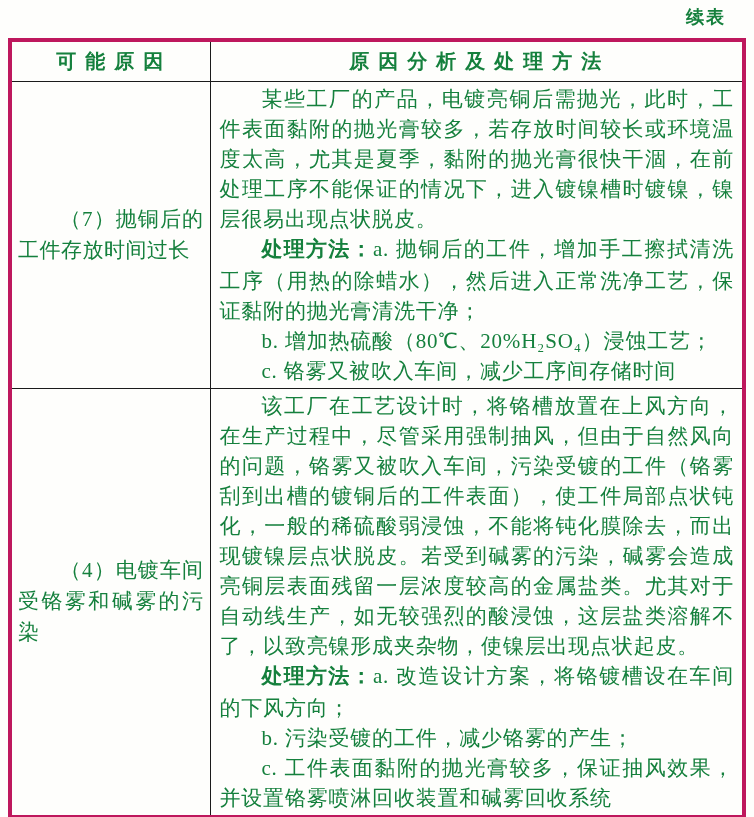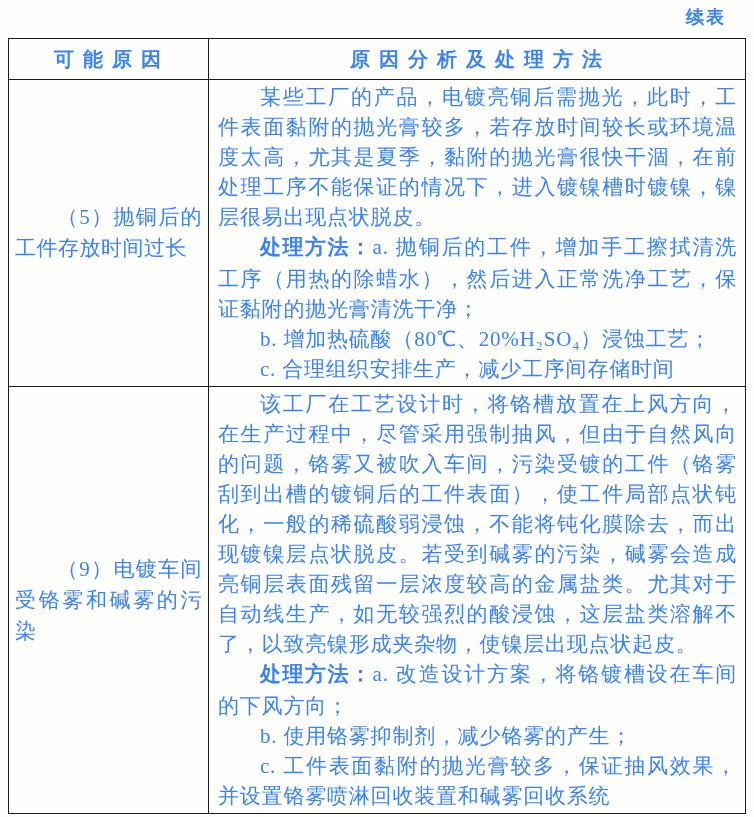--- a/index.html
+++ b/index.html
@@ -1,39 +1,39 @@
 <!DOCTYPE html>
 <html><head>
 <meta charset="utf-8">
 <style>
   html,body{margin:0;padding:0;background:#ffffff;}
   .page{
     position:relative;
     width:754px;height:817px;
     background:#fefefc;
-    color:#3b82f6;
+    color:#15803d;
     font-family:"Liberation Serif", serif;
     box-sizing:border-box;
     overflow:hidden;
   }
   .continued-label{
     position:absolute;
     top:5px;right:28px;
     font-family:"Liberation Sans", sans-serif;
     font-size:18px;
     font-weight:bold;
     letter-spacing:2px;
   }
   table.ttable{
     position:absolute;
     left:8px;top:38px;
     width:738px;
     table-layout:fixed;
     border-collapse:collapse;
-    border:1px solid #be185d;
+    border:4px solid #be185d;
   }
   col.col-cause{width:200px;}
   .ttable th,.ttable td{
     border:1.7px solid #1b1b1b;
     box-sizing:border-box;
   }
   .ttable th{
     height:41px;
     font-size:20px;
     font-weight:bold;
@@ -89,38 +89,38 @@
     <thead>
       <tr>
         <th>可 能 原 因</th>
         <th>原 因 分 析 及 处 理 方 法</th>
       </tr>
     </thead>
     <tbody>
 
       <tr class="row-5">
         <td class="cause-cell">
-          <p class="cause-text">（5）抛铜后的工件存放时间过长</p>
+          <p class="cause-text">（7）抛铜后的工件存放时间过长</p>
         </td>
         <td class="analysis-cell">
           <p class="para">某些工厂的产品，电镀亮铜后需抛光，此时，工件表面黏附的抛光膏较多，若存放时间较长或环境温度太高，尤其是夏季，黏附的抛光膏很快干涸，在前处理工序不能保证的情况下，进入镀镍槽时镀镍，镍层很易出现点状脱皮。</p>
           <p class="para"><b class="method-label">处理方法：</b><span>a. 抛铜后的工件，增加手工擦拭清洗工序（用热的除蜡水），然后进入正常洗净工艺，保证黏附的抛光膏清洗干净；</span></p>
           <p class="para">b. 增加热硫酸（80℃、20%H₂SO₄）浸蚀工艺；</p>
-          <p class="para">c. 合理组织安排生产，减少工序间存储时间</p>
+          <p class="para">c. 铬雾又被吹入车间，减少工序间存储时间</p>
         </td>
       </tr>
 
       <tr class="row-6">
         <td class="cause-cell">
-          <p class="cause-text">（9）电镀车间受铬雾和碱雾的污染</p>
+          <p class="cause-text">（4）电镀车间受铬雾和碱雾的污染</p>
         </td>
         <td class="analysis-cell">
           <p class="para">该工厂在工艺设计时，将铬槽放置在上风方向，在生产过程中，尽管采用强制抽风，但由于自然风向的问题，铬雾又被吹入车间，污染受镀的工件（铬雾刮到出槽的镀铜后的工件表面），使工件局部点状钝化，一般的稀硫酸弱浸蚀，不能将钝化膜除去，而出现镀镍层点状脱皮。若受到碱雾的污染，碱雾会造成亮铜层表面残留一层浓度较高的金属盐类。尤其对于自动线生产，如无较强烈的酸浸蚀，这层盐类溶解不了，以致亮镍形成夹杂物，使镍层出现点状起皮。</p>
           <p class="para"><b class="method-label">处理方法：</b><span>a. 改造设计方案，将铬镀槽设在车间的下风方向；</span></p>
-          <p class="para">b. 使用铬雾抑制剂，减少铬雾的产生；</p>
+          <p class="para">b. 污染受镀的工件，减少铬雾的产生；</p>
           <p class="para">c. 工件表面黏附的抛光膏较多，保证抽风效果，并设置铬雾喷淋回收装置和碱雾回收系统</p>
         </td>
       </tr>
 
     </tbody>
   </table>
 
 </div>
 
 </body></html>

